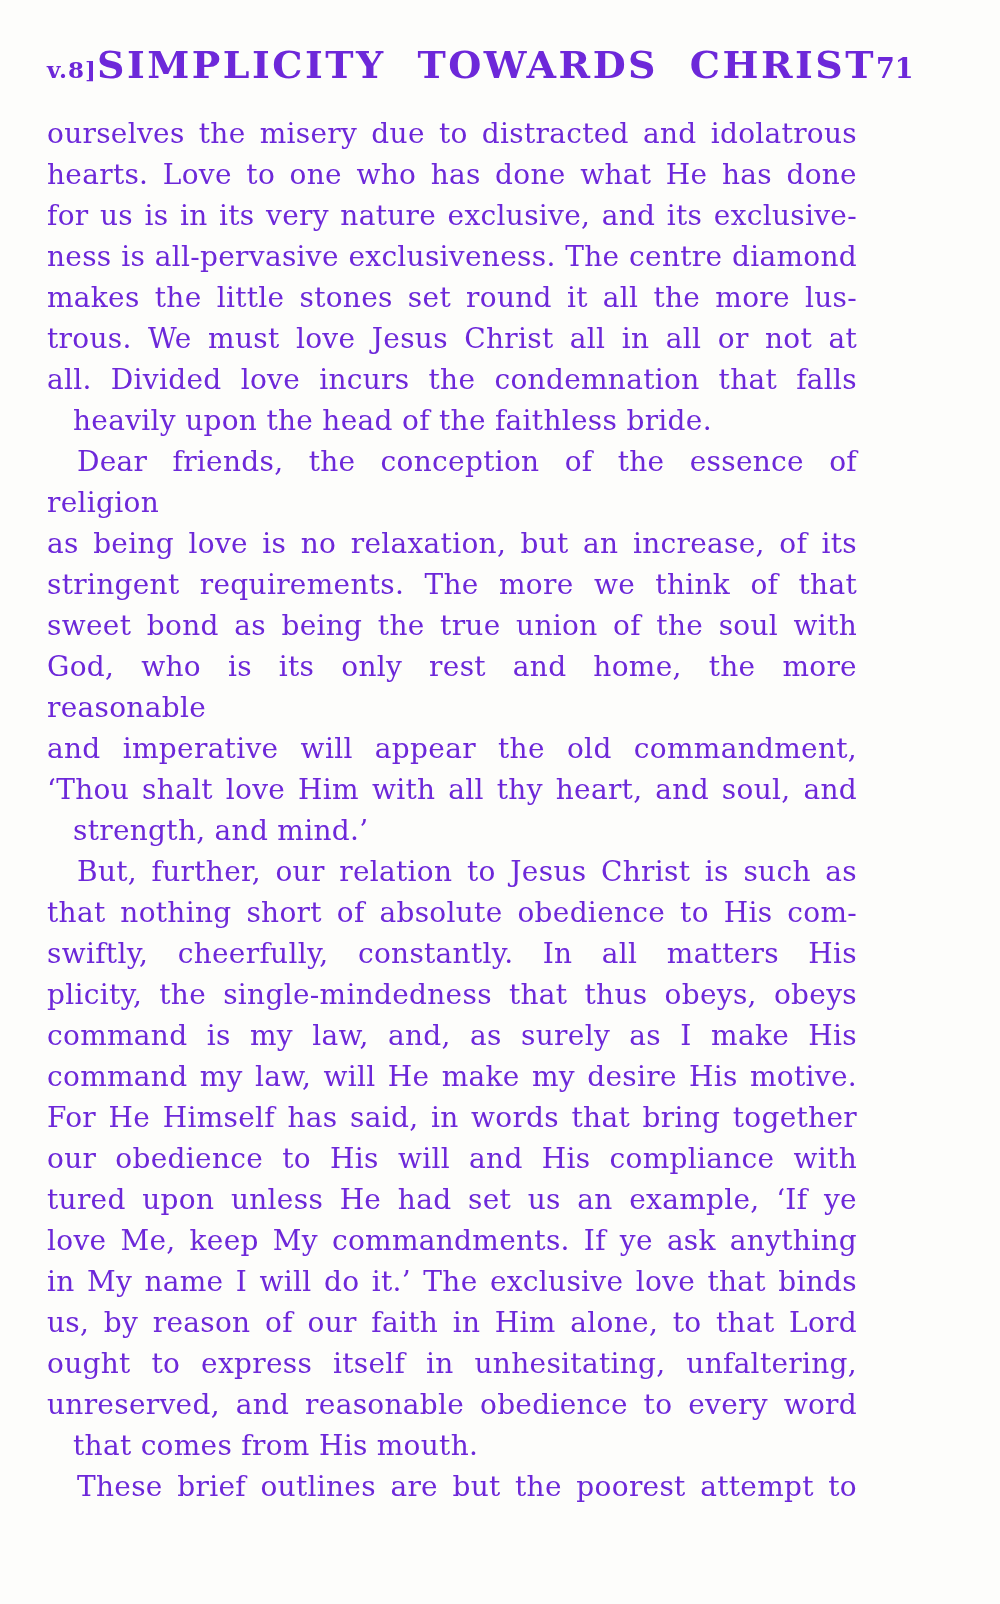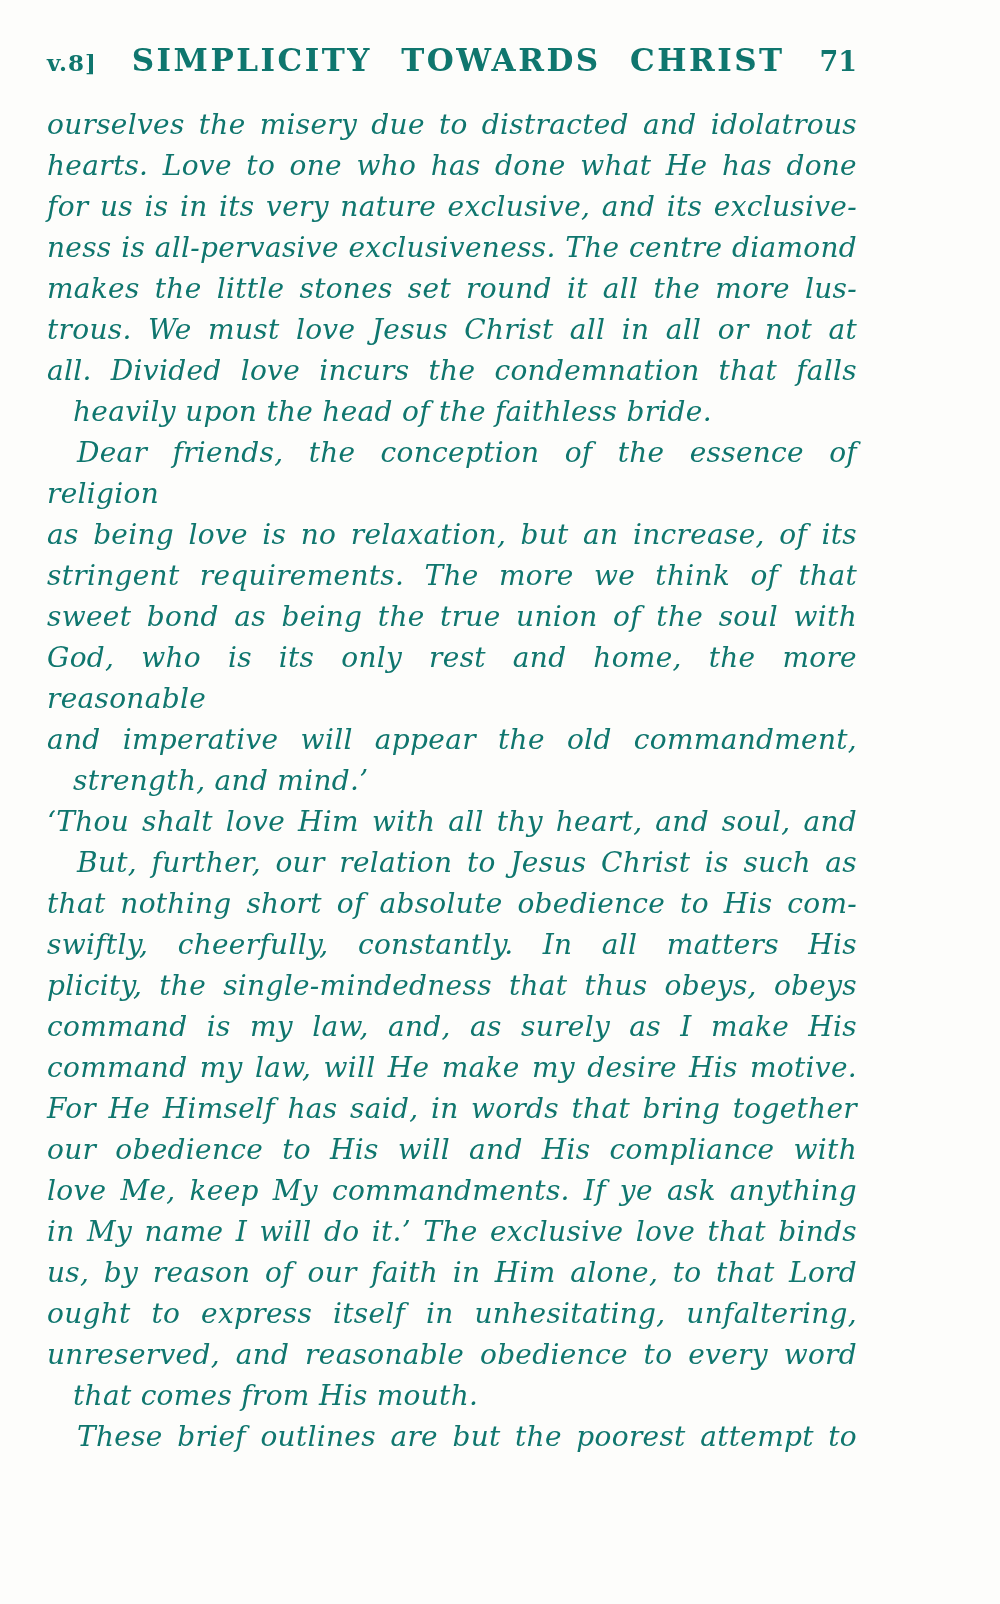--- a/index.html
+++ b/index.html
@@ -2,49 +2,48 @@
 <html><head>
 <meta charset="utf-8">
 <style>
   * { margin: 0; padding: 0; box-sizing: border-box; }
   html, body { background: #ffffff; }
   .page {
     position: relative;
     width: 1000px;
     height: 1604px;
     background: #fdfdfb;
-    color: #0f766e;
+    color: #6d28d9;
     font-family: "DejaVu Serif", serif;
     padding: 42px 143px 0 47px;
     overflow: hidden;
   }
   .header {
     display: flex;
     justify-content: space-between;
     align-items: baseline;
     font-weight: bold;
     margin-bottom: 26px;
   }
   .section-marker {
     font-size: 23px;
     letter-spacing: 1px;
   }
   .running-title {
-    font-size: 31px;
+    font-size: 38px;
     letter-spacing: 2.5px;
     word-spacing: 16px;
     white-space: nowrap;
   }
   .page-number {
     font-size: 27px;
     text-align: center;
   }
   .body-text {
     width: 100%;
-    font-style: italic;
   }
   .line {
     font-size: 28px;
     line-height: 41px;
     letter-spacing: 0.3px;
     text-align: justify;
     text-align-last: justify;
     white-space: normal;
   }
   .line.last {
@@ -79,33 +78,34 @@
       <div class="line last">heavily upon the head of the faithless bride.</div>
     </div>
 
     <div class="paragraph">
       <div class="line indent">Dear friends, the conception of the essence of religion</div>
       <div class="line">as being love is no relaxation, but an increase, of its</div>
       <div class="line">stringent requirements.  The more we think of that</div>
       <div class="line">sweet bond as being the true union of the soul with</div>
       <div class="line">God, who is its only rest and home, the more reasonable</div>
       <div class="line">and imperative will appear the old commandment,</div>
+      <div class="line">‘Thou shalt love Him with all thy heart, and soul, and</div>
       <div class="line last">strength, and mind.’</div>
-      <div class="line">‘Thou shalt love Him with all thy heart, and soul, and</div>
     </div>
 
     <div class="paragraph">
       <div class="line indent">But, further, our relation to Jesus Christ is such as</div>
       <div class="line">that nothing short of absolute obedience to His com-</div>
       <div class="line">swiftly, cheerfully, constantly.  In all matters His</div>
       <div class="line">plicity, the single-mindedness that thus obeys, obeys</div>
       <div class="line">command is my law, and, as surely as I make His</div>
       <div class="line">command my law, will He make my desire His motive.</div>
       <div class="line">For He Himself has said, in words that bring together</div>
       <div class="line">our obedience to His will and His compliance with</div>
+      <div class="line">tured upon unless He had set us an example, ‘If ye</div>
       <div class="line">love Me, keep My commandments.  If ye ask anything</div>
       <div class="line">in My name I will do it.’  The exclusive love that binds</div>
       <div class="line">us, by reason of our faith in Him alone, to that Lord</div>
       <div class="line">ought to express itself in unhesitating, unfaltering,</div>
       <div class="line">unreserved, and reasonable obedience to every word</div>
       <div class="line last">that comes from His mouth.</div>
     </div>
 
     <div class="paragraph">
       <div class="line indent">These brief outlines are but the poorest attempt to</div>

